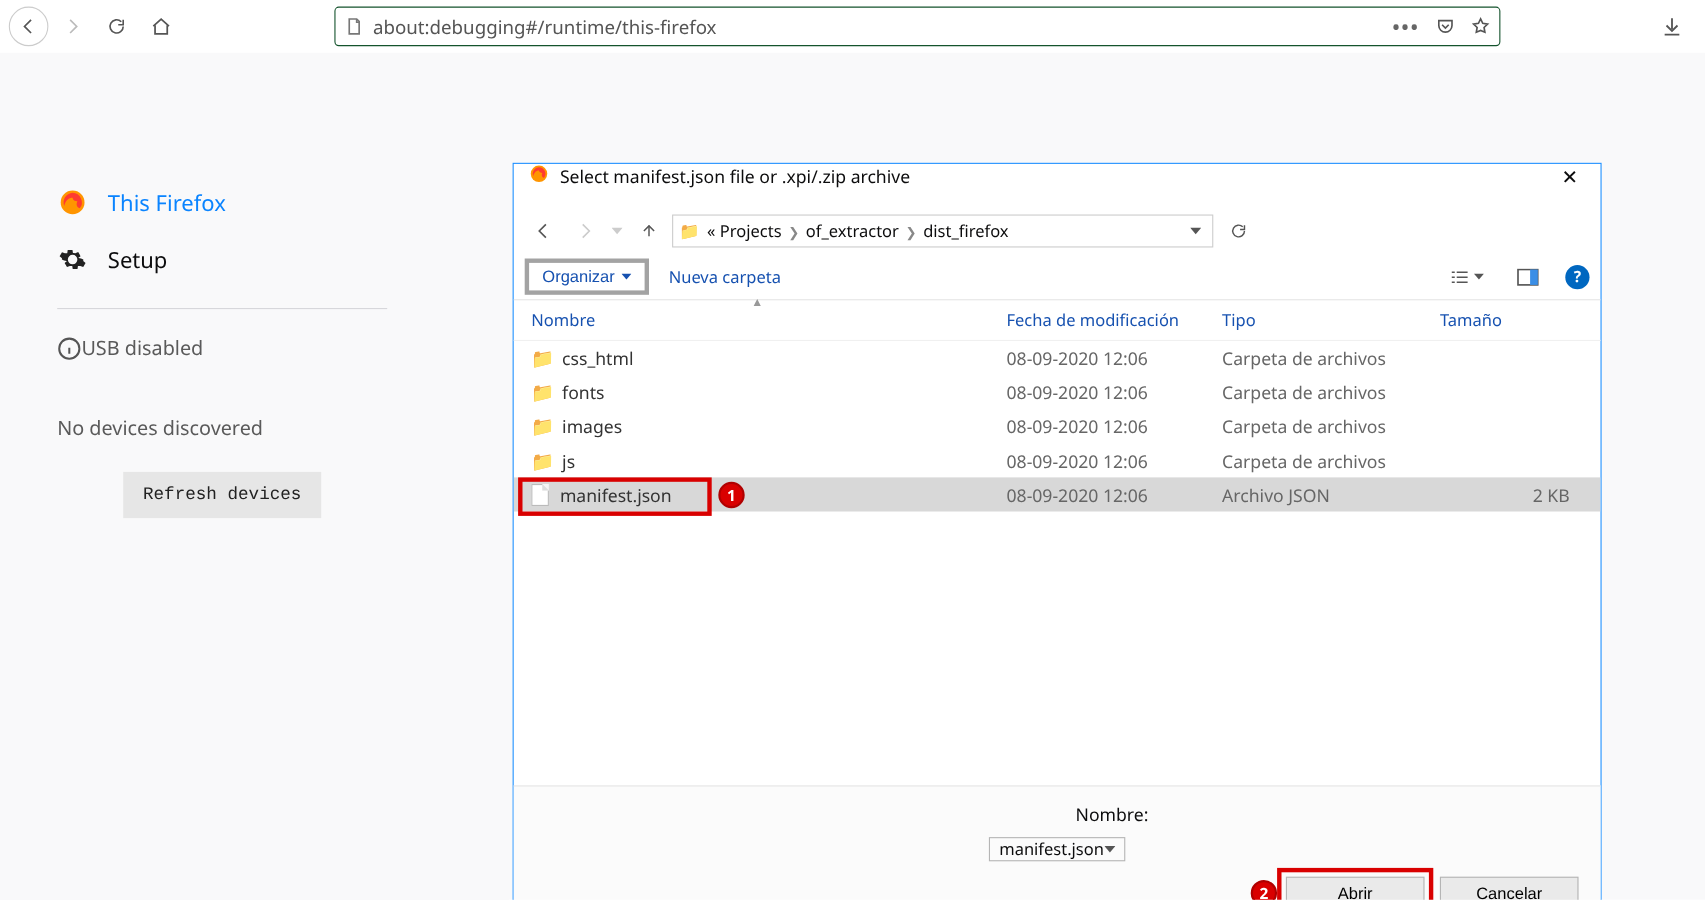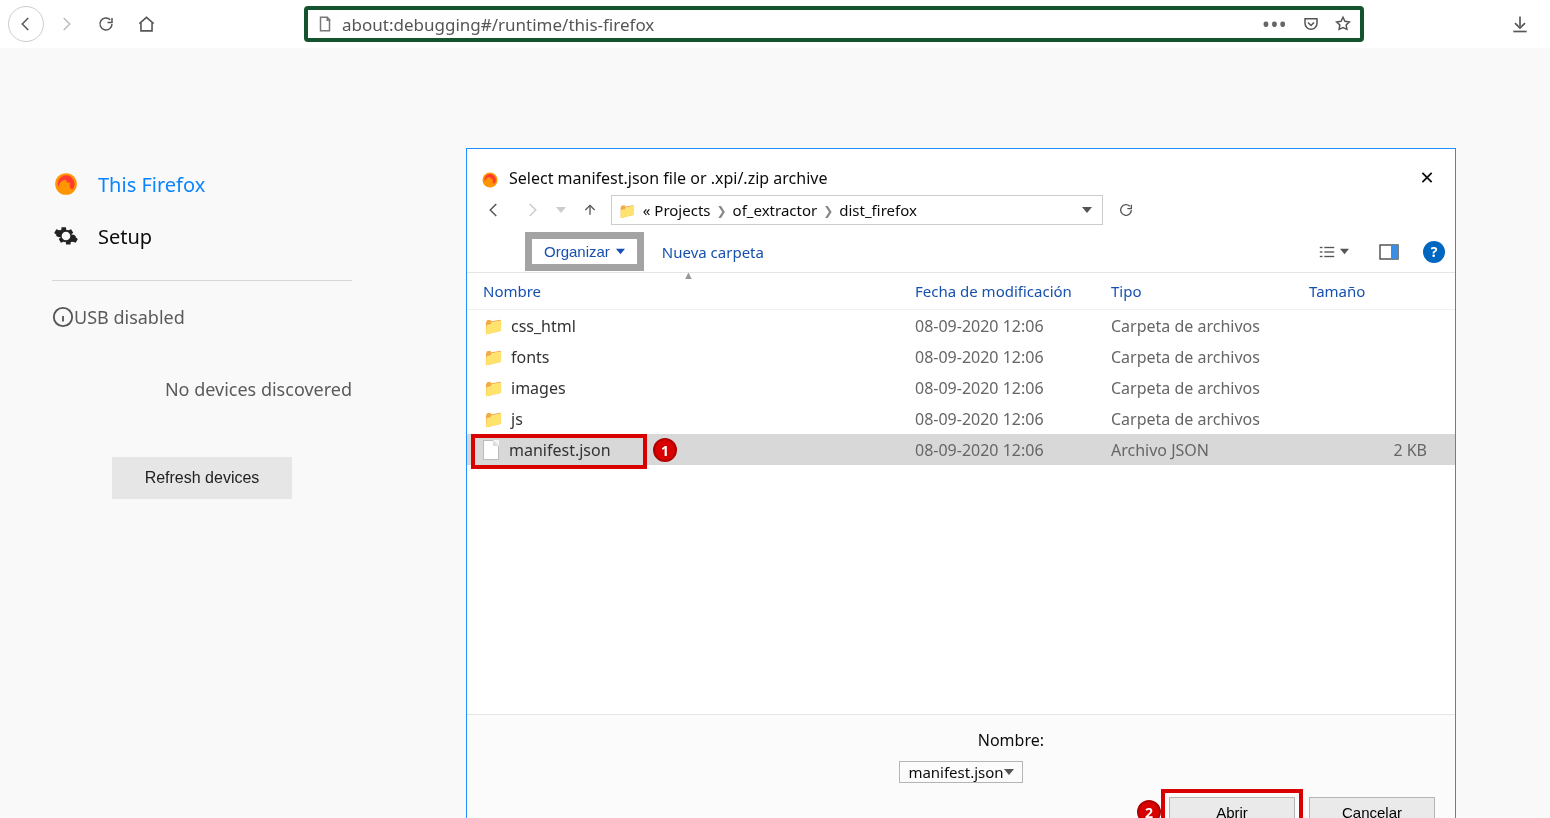--- a/index.html
+++ b/index.html
@@ -43,21 +43,21 @@
   }
   .tb-btn.circled {
     border: 1px solid #ccc;
     border-radius: 50%;
   }
   .urlbar {
     flex: 1;
     max-width: 1060px;
     margin: 0 8px 0 136px;
     height: 36px;
-    border: 4px solid #14532d;
+    border: 1px solid #14532d;
     border-radius: 4px;
     display: flex;
     align-items: center;
     padding: 0 8px;
     gap: 8px;
     font-size: 17px;
   }
   .urlbar .url-text { flex: 1; color: #555; }
   .urlbar .url-icons { display: flex; gap: 14px; color: #666; align-items:center; }
   .dl-icon { margin-left: auto; padding-right: 12px; color: #555; }
@@ -89,47 +89,48 @@
     margin: 18px 0 24px 0;
     width: 300px;
   }
   .usb-row {
     display:flex; align-items:center; 
     color: #5a5a5a; font-size: 18px;
     margin-bottom: 48px;
   }
   .no-devices {
     color: #5a5a5a; font-size: 18px;
-    text-align:right; width: 300px;
-    margin-bottom: 56px;
+    text-align:left; width: 300px;
+    margin-bottom: 28px;
   }
   .refresh-btn {
     display:block;
     margin: 0 auto;
     width: 180px; height: 42px;
     background: #e6e6e6;
     border: none;
     font-size: 16px;
     color: #222;
     cursor:pointer;
+    font-family:Liberation Mono, monospace;
   }
   
   .dialog {
     position: absolute;
     left: 466px; top: 100px;
     width: 990px; height: 690px;
     background: #fff;
     border: 1px solid var(--dialog-border);
     display: flex;
     flex-direction: column;
     box-shadow: 0 0 0 rgba(0,0,0,0);
   }
   .dlg-titlebar {
     height: 40px;
-    display: flex; align-items: flex-end;
+    display: flex; align-items: flex-start;
     padding: 0 10px 0 14px;
     gap: 10px;
     font-size: 16px;
   }
   .dlg-titlebar .close { margin-left: auto; width:36px; text-align:center; font-size:18px; cursor:pointer;}
   .dlg-nav {
     height: 42px;
     display:flex; align-items:center;
     padding: 0 10px;
     gap: 4px;
@@ -162,27 +163,27 @@
     justify-content: space-between;
   }
   .dlg-toolbar {
     height: 42px;
     border-bottom: 1px solid #e5e5e5;
     display:flex; align-items:center;
     padding: 0 10px;
     gap: 18px;
   }
   .organize-btn {
-    border: 7px solid #a3a3a3;
+    border: 4px solid #a3a3a3;
     color: #1651b0;
     padding: 4px 12px;
     font-size: 15px;
     background:#fff;
     cursor:pointer;
-    display:flex; align-items:center; gap:6px;margin-left:48px;
+    display:flex; align-items:center; gap:6px;
   }
   .new-folder { color: #1651b0; font-size:15px; cursor:pointer;}
   .dlg-toolbar .spacer { flex:1; }
   .view-btn { color:#555; padding:0 6px; display:flex; align-items:center; gap:4px;}
   .help-q {
     width:22px; height:22px; border-radius:50%;
     background:#0067c0; color:#fff;
     display:flex; align-items:center; justify-content:center;
     font-size:14px; font-weight:bold;
   }

